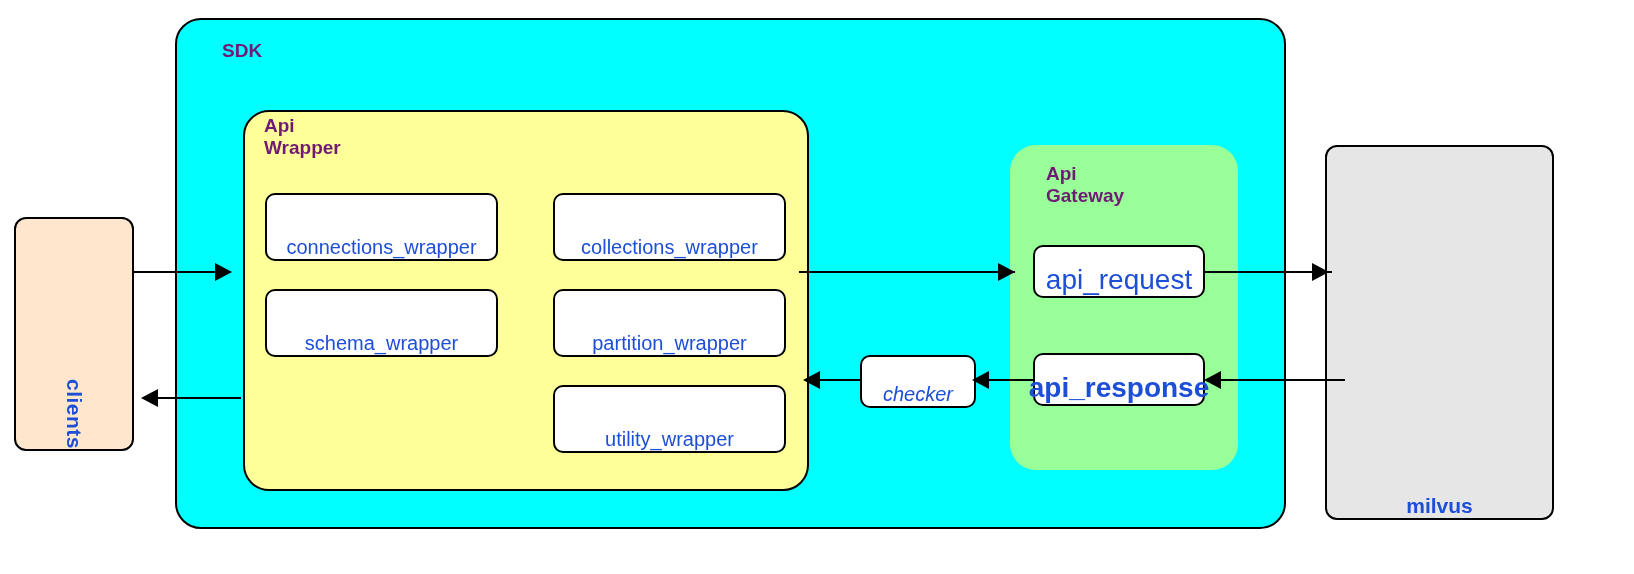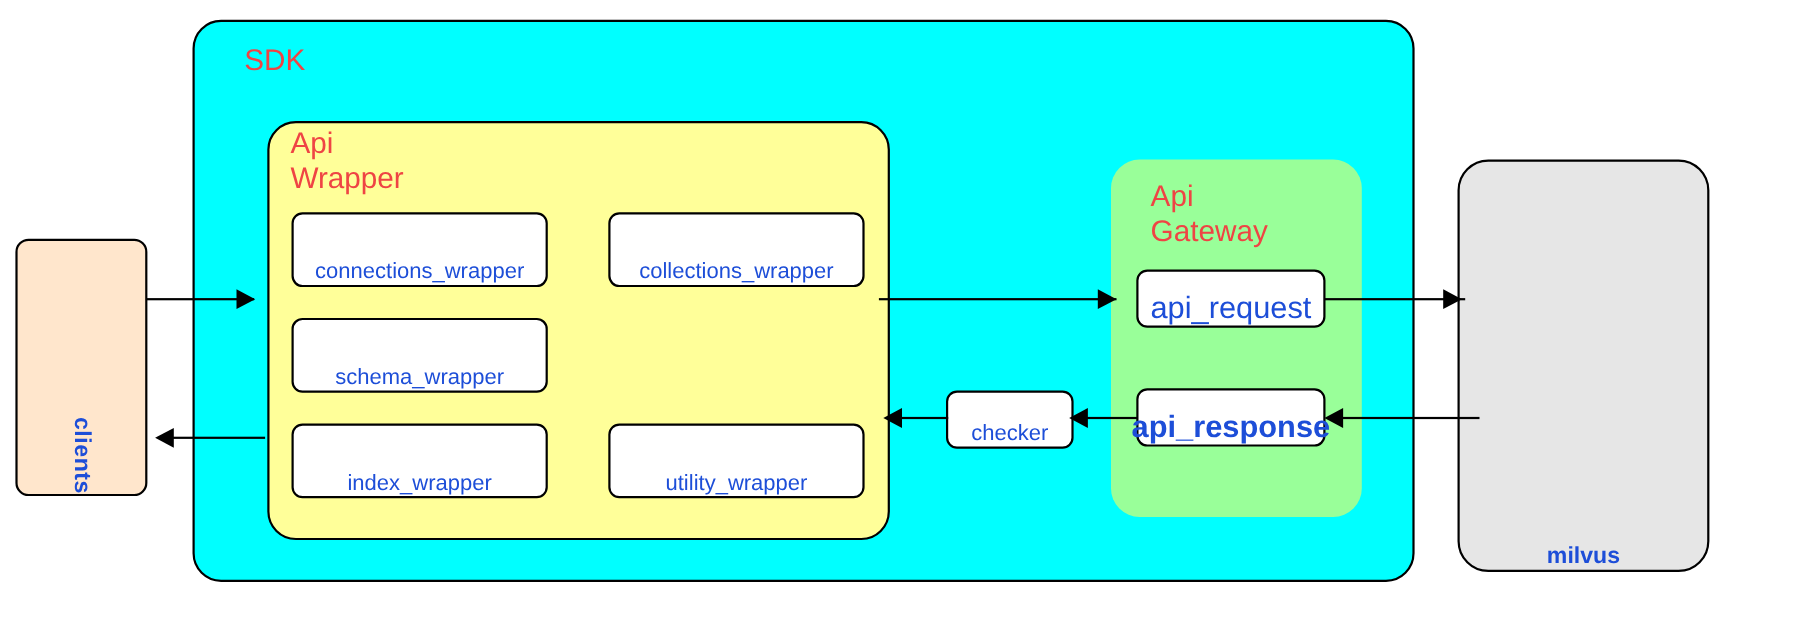--- a/index.html
+++ b/index.html
@@ -30,24 +30,24 @@
     color: #1d4ed8;
   }
 
   .outer-box {
     border: 2px solid #000000;
     border-radius: 26px;
   }
 
   .group-label {
     position: absolute;
-    font-weight: normal;
-    font-size: 27px;
+    font-weight: bold;
+    font-size: 19px;
     line-height: 1.18;
-    color: #ef4444;
+    color: #701a75;
     white-space: pre-line;
     text-align: left;
   }
 
   
   .clients-box {
     left: 14px;
     top: 217px;
     width: 120px;
     height: 234px;
@@ -100,20 +100,21 @@
   
   .checker-box {
     left: 860px;
     top: 355px;
     width: 116px;
     height: 53px;
     background: #ffffff;
     border: 2px solid #000000;
     border-radius: 10px;
     font-size: 20px;
+    font-style: italic;
   }
 
   
   .gateway-box {
     left: 1010px;
     top: 145px;
     width: 228px;
     height: 325px;
     background: #99ff99;
     border-radius: 26px;
@@ -133,21 +134,21 @@
   .gw-res { top: 353px; font-weight: bold; }
 
   
   .milvus-box {
     left: 1325px;
     top: 145px;
     width: 229px;
     height: 375px;
     background: #e6e6e6;
     border: 2px solid #000000;
-    border-radius: 28px;
+    border-radius: 12px;
     font-size: 21px;
     font-weight: bold;
   }
 
   
   .edge {
     position: absolute;
     height: 2px;
     background: #000000;
   }
@@ -201,22 +202,22 @@
 
   <div class="node module mod-col-a mod-row-1">
     <span>connections_wrapper</span>
   </div>
   <div class="node module mod-col-a mod-row-2">
     <span>schema_wrapper</span>
   </div>
   <div class="node module mod-col-b mod-row-1">
     <span>collections_wrapper</span>
   </div>
-  <div class="node module mod-col-a mod-row-3">
-    <span>index_wrapper</span>
+  <div class="node module mod-col-b mod-row-2">
+    <span>partition_wrapper</span>
   </div>
   <div class="node module mod-col-b mod-row-3">
     <span>utility_wrapper</span>
   </div>
 
   <div class="node checker-box">
     <span>checker</span>
   </div>
 
   <div class="node gateway-box"></div>

